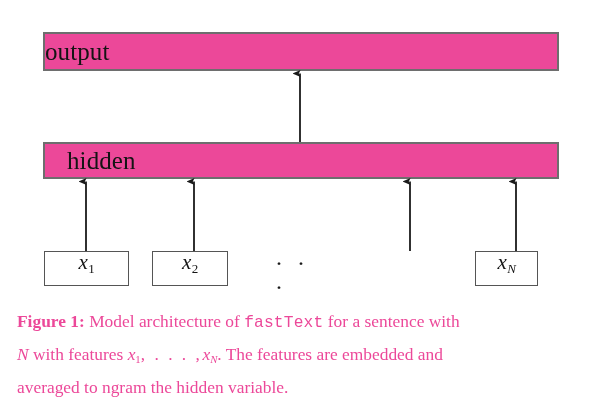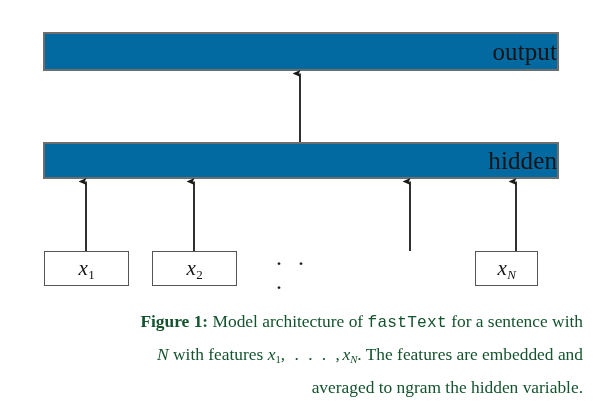--- a/index.html
+++ b/index.html
@@ -24,24 +24,24 @@
     left: 0;
     top: 0;
     width: 600px;
     height: 300px;
   }
 
   .layer-box {
     position: absolute;
     box-sizing: border-box;
     border: 2px solid #6e6e6e;
-    background: #0369a1;
+    background: #ec4899;
     display: flex;
     align-items: center;
-    justify-content: flex-end;
+    justify-content: flex-start;
   }
   .layer-label {
     font-family: "Liberation Serif", "DejaVu Serif", serif;
     font-size: 25px;
     line-height: 1;
     color: #141414;
     letter-spacing: 0.1px;
   }
 
   #output-box {
@@ -60,21 +60,21 @@
 
   
   .token-box {
     position: absolute;
     box-sizing: border-box;
     border: 1.6px solid #555555;
     background: #ffffff;
     top: 251px;
     height: 35px;
     display: flex;
-    align-items: center;
+    align-items: flex-start;
     justify-content: center;
   }
   .token-label {
     font-family: "Liberation Serif", "DejaVu Serif", serif;
     font-style: italic;
     font-size: 21px;
     line-height: 1;
     color: #141414;
     white-space: nowrap;
   }
@@ -117,22 +117,22 @@
 
   
   #caption {
     position: absolute;
     left: 17px;
     top: 306px;
     width: 566px;
     font-family: "Liberation Serif", "DejaVu Serif", serif;
     font-size: 17.4px;
     line-height: 31px;
-    color: #14532d;
-    text-align: right;
+    color: #ec4899;
+    text-align: left;
   }
   #caption .cap-line { white-space: nowrap; }
   .cap-bold { font-weight: bold; }
   .cap-mono {
     font-family: "Liberation Mono", "DejaVu Sans Mono", monospace;
     font-size: 16.2px;
     letter-spacing: 0.2px;
   }
   .cap-math {
     font-style: italic;
@@ -159,21 +159,21 @@
   <div class="layer-box" id="hidden-box">
     <span class="layer-label">hidden</span>
   </div>
 
   <div class="token-box" style="left:44px;  width:85px;">
     <span class="token-label">
       <span>x</span><sub>1</sub>
     </span>
   </div>
 
-  <div class="token-box" style="left:152px; width:85px;">
+  <div class="token-box" style="left:152px; width:76px;">
     <span class="token-label">
       <span>x</span><sub>2</sub>
     </span>
   </div>
 
   <div id="token-ellipsis">. . .</div>
 
 
   <div class="token-box" style="left:475px; width:63px;">
     <span class="token-label">

